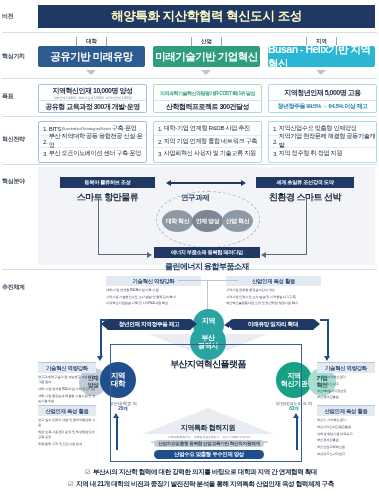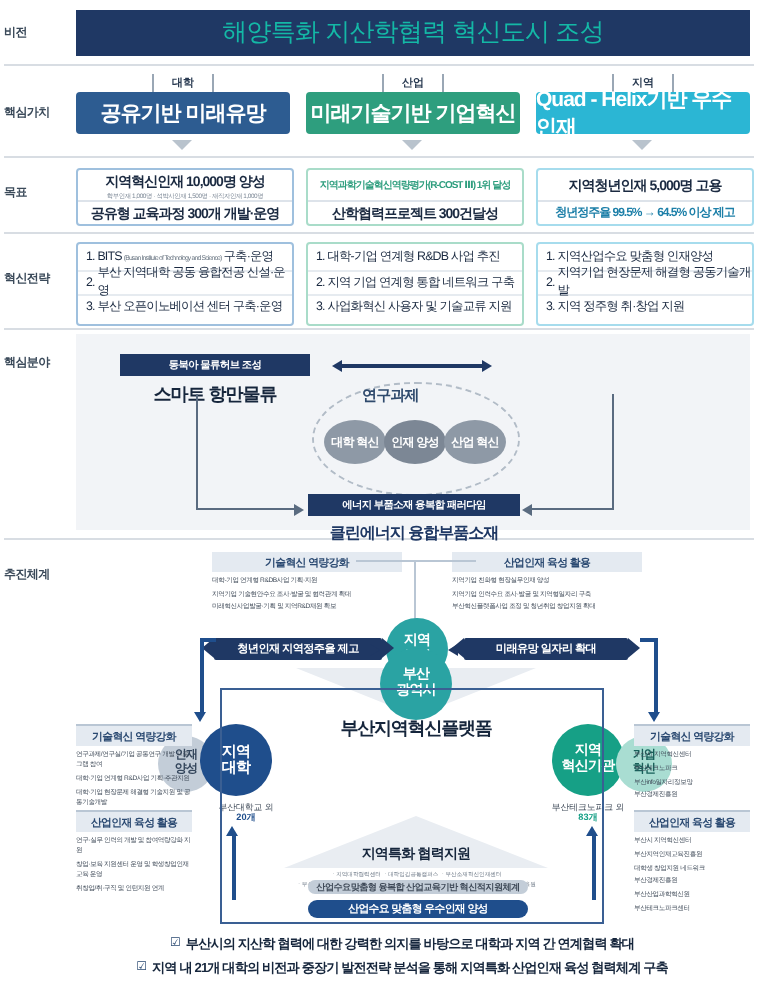--- a/index.html
+++ b/index.html
@@ -3,21 +3,21 @@
 <meta charset="utf-8">
 <style>
   html,body{margin:0;padding:0;background:#ffffff;}
   body{width:379px;height:502px;position:relative;font-family:"Liberation Sans","DejaVu Sans",sans-serif;color:#1b2a41;overflow:hidden;}
 
   .rowlabel{position:absolute;left:2px;width:34px;text-align:left;font-size:6px;color:#3b4a5a;font-weight:bold;letter-spacing:-.3px;}
   .hline{position:absolute;left:2px;right:2px;height:1px;background:#d8dde3;}
 
   
   #vision-bar{position:absolute;left:38px;top:5px;width:337px;height:23px;background:#1f3864;display:flex;align-items:center;justify-content:center;}
-  #vision-bar span{color:#14b8a6;font-size:12.5px;font-weight:normal;letter-spacing:-.4px;}
+  #vision-bar span{color:#fef9c3;font-size:12.5px;font-weight:bold;letter-spacing:-.4px;}
 
   
   .tagwrap{position:absolute;top:36px;height:10px;display:flex;align-items:center;justify-content:center;}
   .tag{font-size:5.5px;font-weight:bold;color:#2a3b52;border-left:1px solid #9aa7b5;border-right:1px solid #9aa7b5;padding:1px 9px;transform:skewX(0deg);position:relative;}
   .tag:before,.tag:after{content:"";position:absolute;top:0;bottom:0;width:5px;}
   .cvbox{position:absolute;top:46px;height:21px;display:flex;align-items:center;justify-content:center;border-radius:2px;}
   .cvbox span{color:#fff;font-size:10.5px;font-weight:bold;letter-spacing:-.5px;}
   .arrowdn{position:absolute;width:0;height:0;border-left:5px solid transparent;border-right:5px solid transparent;border-top:5px solid #b9c3cd;}
 
   
@@ -117,21 +117,21 @@
 </div>
 <div class="cvbox" style="left:153px;width:107px;background:#2e9e7e;">
   <span>미래기술기반 기업혁신</span>
 </div>
 <div class="arrowdn" style="left:201px;top:70px;"></div>
 
 <div class="tagwrap" style="left:268px;width:107px;">
   <div class="tag">지역</div>
 </div>
 <div class="cvbox" style="left:268px;width:107px;background:#2bb6d4;">
-  <span>Quad - Helix기반 우수인재</span>
+  <span>Busan - Helix기반 지역혁신</span>
 </div>
 <div class="arrowdn" style="left:316px;top:70px;"></div>
 
 <div class="goalbox" style="left:38px;width:107px;border-color:#9fc0de;">
   <div class="goal-t">
     <b>지역혁신인재 10,000명 양성</b>
     <i>학부인재 1,000명 · 석박사인재 1,500명 · 재직자인재 1,000명</i>
   </div>
   <div class="goal-b">
     <b>공유형 교육과정 300개 개발·운영</b>
@@ -201,20 +201,24 @@
   </div>
 </div>
 
 <div id="cf-panel">
 
   <div class="cfitem" style="left:22px;top:10px;width:95px;">
     <div class="cfhead">동북아 물류허브 조성</div>
     <div class="cfname">스마트 항만물류</div>
   </div>
 
+  <div class="cfitem" style="left:218px;top:10px;width:98px;">
+    <div class="cfhead">세계 초일류 조선강국 도약</div>
+    <div class="cfname">친환경 스마트 선박</div>
+  </div>
 
   <div class="hbar" style="left:133px;top:15px;width:70px;"></div>
 
   <div id="ji-ellipse" style="left:118px;top:24px;width:102px;height:55px;"></div>
   <div id="ji-label" style="left:143px;top:26px;">연구과제</div>
 
   <div class="circ" style="left:124px;top:43px;">
     <span>대학 혁신</span>
   </div>
   <div class="circ" style="left:154px;top:43px;background:#7c8795;">

